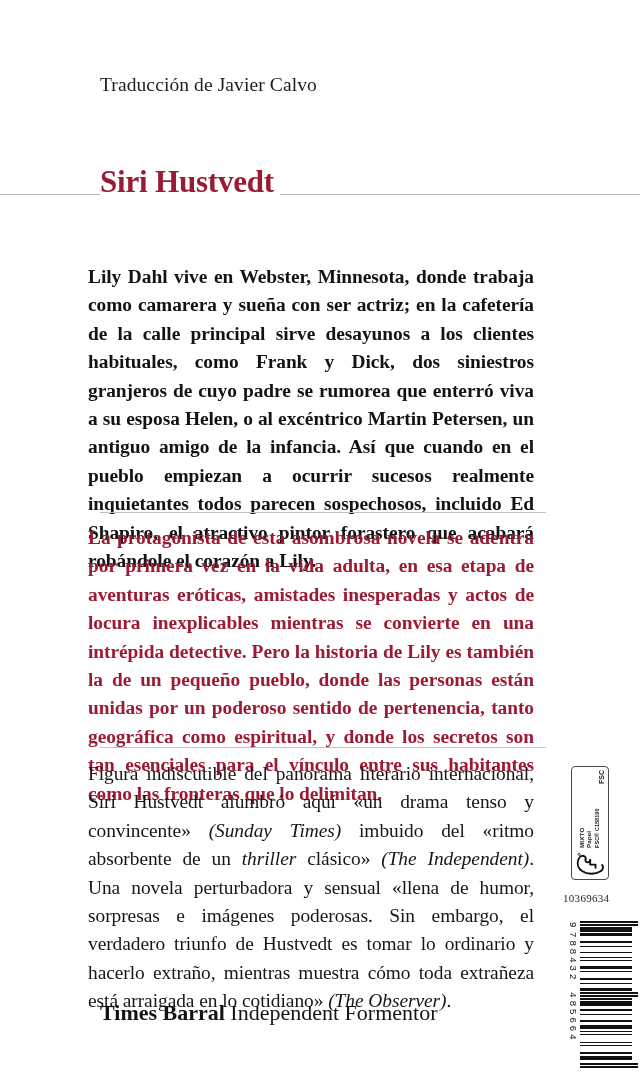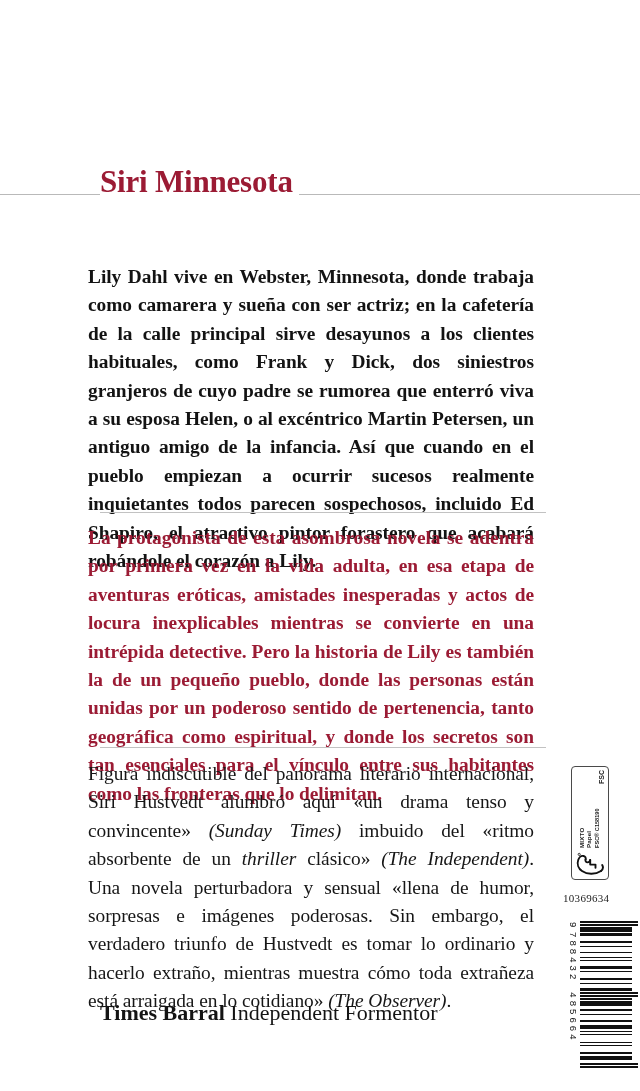--- a/index.html
+++ b/index.html
@@ -249,24 +249,25 @@
   }
   .barcode-digits .lead { width: 10px; }
   .barcode-digits .grp { letter-spacing: 3.1px; }
   .barcode-digits .grp2 { letter-spacing: 3.1px; margin-left: 10px; }
 </style>
 </head>
 <body>
 
 <div class="cover">
 
+  <div class="translator">Traducción de Javier Calvo</div>
 
   <div class="author-rule"></div>
 
-  <div class="author">Siri Minnesota</div>
+  <div class="author">Siri Hustvedt</div>
 
 
   <div class="block synopsis">Lily Dahl vive en Webster, Minnesota, donde trabaja como camarera y sueña con ser actriz; en la cafetería de la calle principal sirve desayunos a los clientes habituales, como Frank y Dick, dos siniestros granjeros de cuyo padre se rumorea que enterró viva a su esposa Helen, o al excéntrico Martin Petersen, un antiguo amigo de la infancia. Así que cuando en el pueblo empiezan a ocurrir sucesos realmente inquietantes todos parecen sospechosos, incluido Ed Shapiro, el atractivo pintor forastero que acabará robándole el corazón a Lily.</div>
 
   <div class="hr hr-1"></div>
 
   <div class="block highlight">La protagonista de esta asombrosa novela se adentra por primera vez en la vida adulta, en esa etapa de aventuras eróticas, amistades inesperadas y actos de locura inexplicables mientras se convierte en una intrépida detective. Pero la historia de Lily es también la de un pequeño pueblo, donde las personas están unidas por un poderoso sentido de pertenencia, tanto geográfica como espiritual, y donde los secretos son tan esenciales para el vínculo entre sus habitantes como las fronteras que lo delimitan.</div>
 
   <div class="hr hr-2"></div>
 

